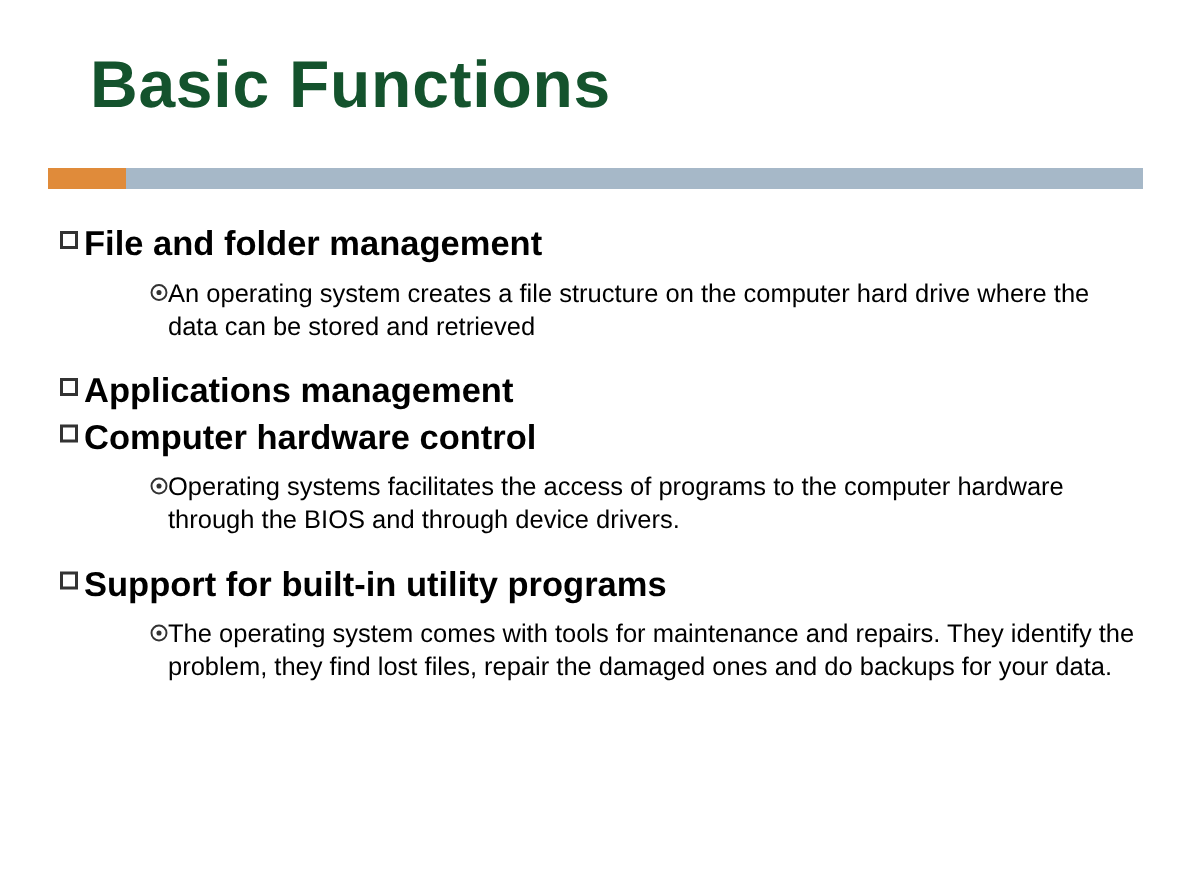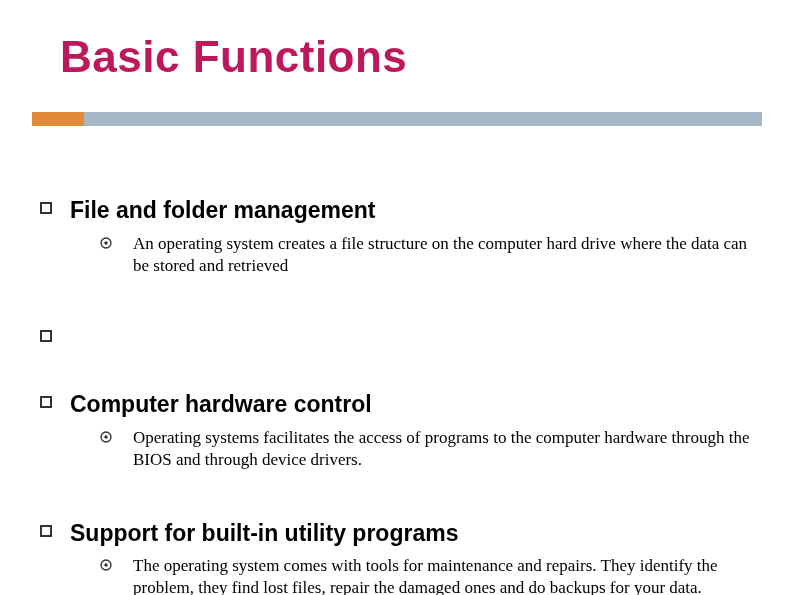--- a/index.html
+++ b/index.html
@@ -1,21 +1,21 @@
 <!DOCTYPE html>
 <html><head>
 <meta charset="utf-8">
 <style>
   * { margin: 0; padding: 0; box-sizing: border-box; }
   html, body { width: 794px; height: 595px; background: #fff; font-family: Arial, Helvetica, sans-serif; color: #000; }
   .slide { width: 794px; height: 595px; position: relative; overflow: hidden; }
   .title {
     font-size: 44px;
     font-weight: bold;
-    color: #be185d;
+    color: #14532d;
     position: absolute;
     left: 60px;
     top: 32px;
     letter-spacing: 0.5px;
   }
   .bar-wrap {
     position: absolute;
     left: 0;
     top: 108px;
     right: 0;
@@ -38,44 +38,42 @@
     left: 40px;
     right: 36px;
     top: 148px;
   }
   .lvl1 {
     margin-bottom: 2px;
   }
   .lvl1-row {
     display: flex;
     align-items: flex-start;
-    gap: 18px;
-    margin-top: 48px;
+    gap: 4px;
   }
   .lvl1-bullet {
     width: 12px; height: 12px;
     border: 2px solid #333;
     margin-top: 6px;
     flex: 0 0 auto;
   }
   .lvl1-text {
     font-size: 23px;
     font-weight: bold;
     line-height: 1.25;
   }
   .lvl2 {
     margin-left: 60px;
     margin-top: 8px;
     margin-bottom: 18px;
   }
   .lvl2-row {
     display: flex;
     align-items: flex-start;
-    gap: 21px;
-    font-family: Liberation Serif, serif;
+    gap: 0;
   }
   .lvl2-bullet {
     flex: 0 0 auto;
     margin-top: 4px;
   }
   .lvl2-bullet svg { display: block; }
   .lvl2-text {
     font-size: 17px;
     line-height: 1.28;
   }
@@ -108,20 +106,21 @@
               </svg>
           </div>
           <div class="lvl2-text">An operating system creates a file structure on the computer hard drive where the data can be stored and retrieved</div>
         </div>
       </div>
     </div>
 
     <div class="lvl1">
       <div class="lvl1-row">
         <div class="lvl1-bullet"></div>
+        <div class="lvl1-text">Applications management</div>
       </div>
     </div>
 
     <div class="lvl1">
       <div class="lvl1-row">
         <div class="lvl1-bullet"></div>
         <div class="lvl1-text">Computer hardware control</div>
       </div>
       <div class="lvl2">
         <div class="lvl2-row">

